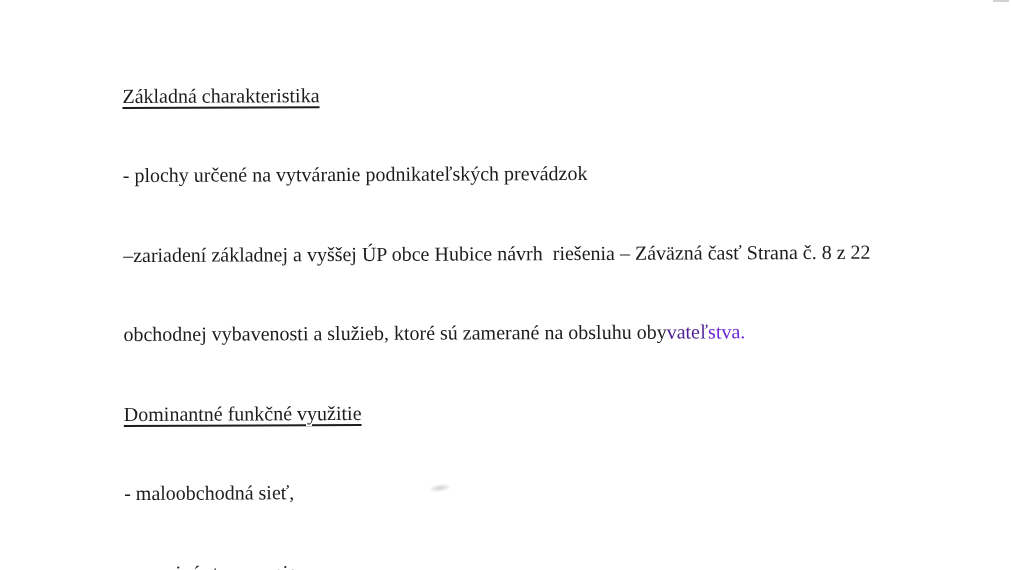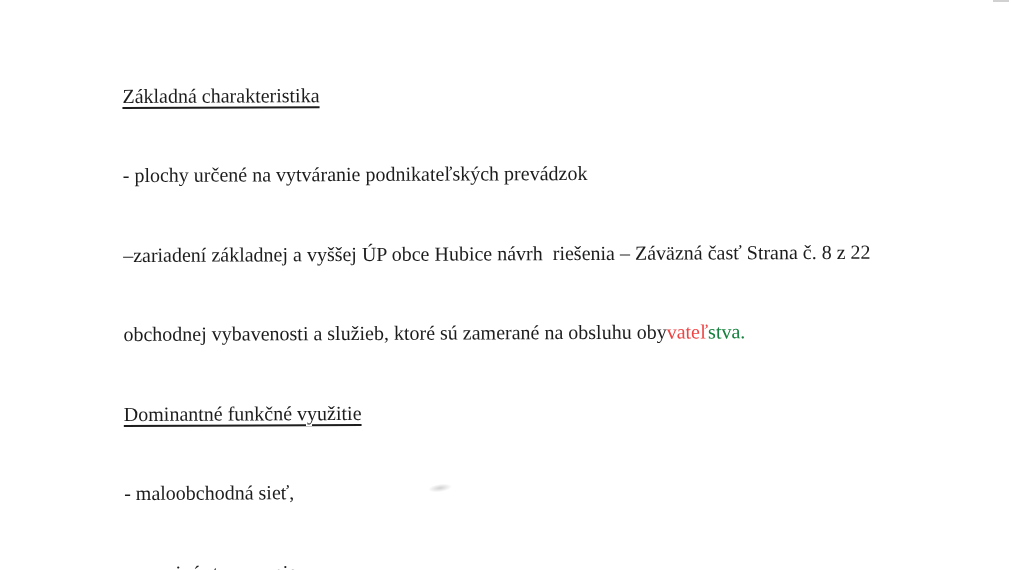--- a/index.html
+++ b/index.html
@@ -28,22 +28,22 @@
     transform: rotate(-0.25deg);
     transform-origin: 0 0;
     -webkit-font-smoothing: antialiased;
   }
   .ln { height: 26.5px; }
   .u, .u-part {
     text-decoration: underline;
     text-decoration-thickness: 1.5px;
     text-underline-offset: 4px;
   }
-  .fade-mid { color: #ef4444; font-family: Liberation Serif, serif; }
-  .fade-end { color: #15803d; }
+  .fade-mid { color: #4c1d95; font-family: Liberation Serif, serif; }
+  .fade-end { color: #6d28d9; }
   .smudge {
     position: absolute;
     left: 428px;
     top: 484px;
     width: 24px;
     height: 8px;
     border-radius: 50%;
     background: radial-gradient(ellipse at center, rgba(140,140,140,0.4) 0%, rgba(255,255,255,0) 70%);
     transform: rotate(-8deg);
   }

